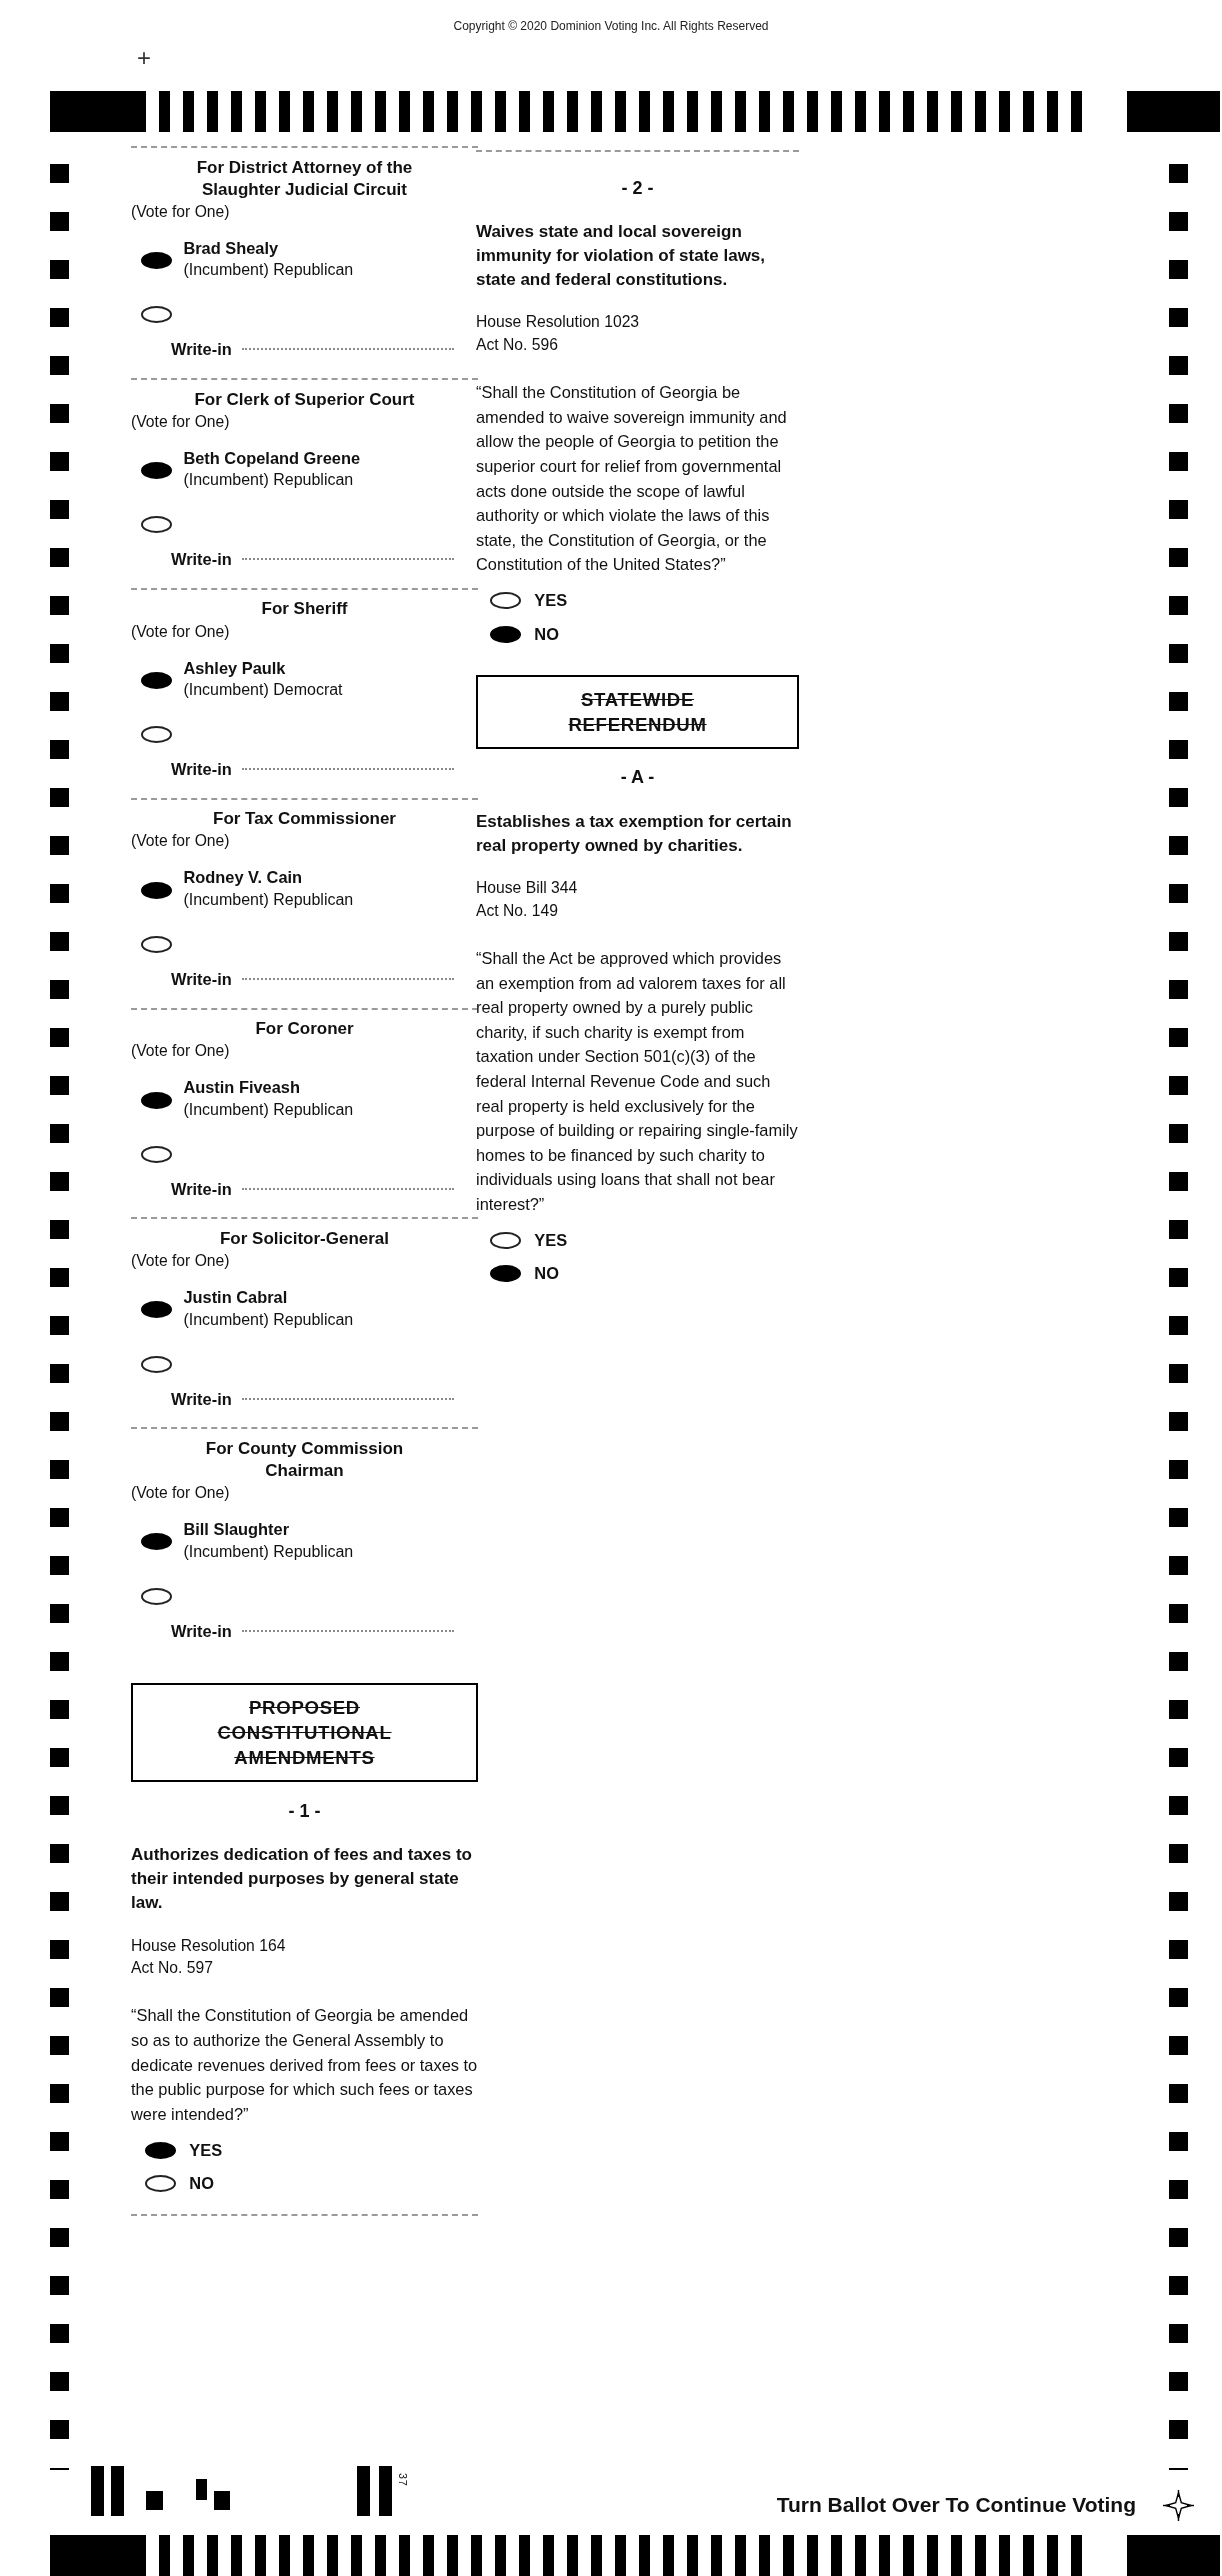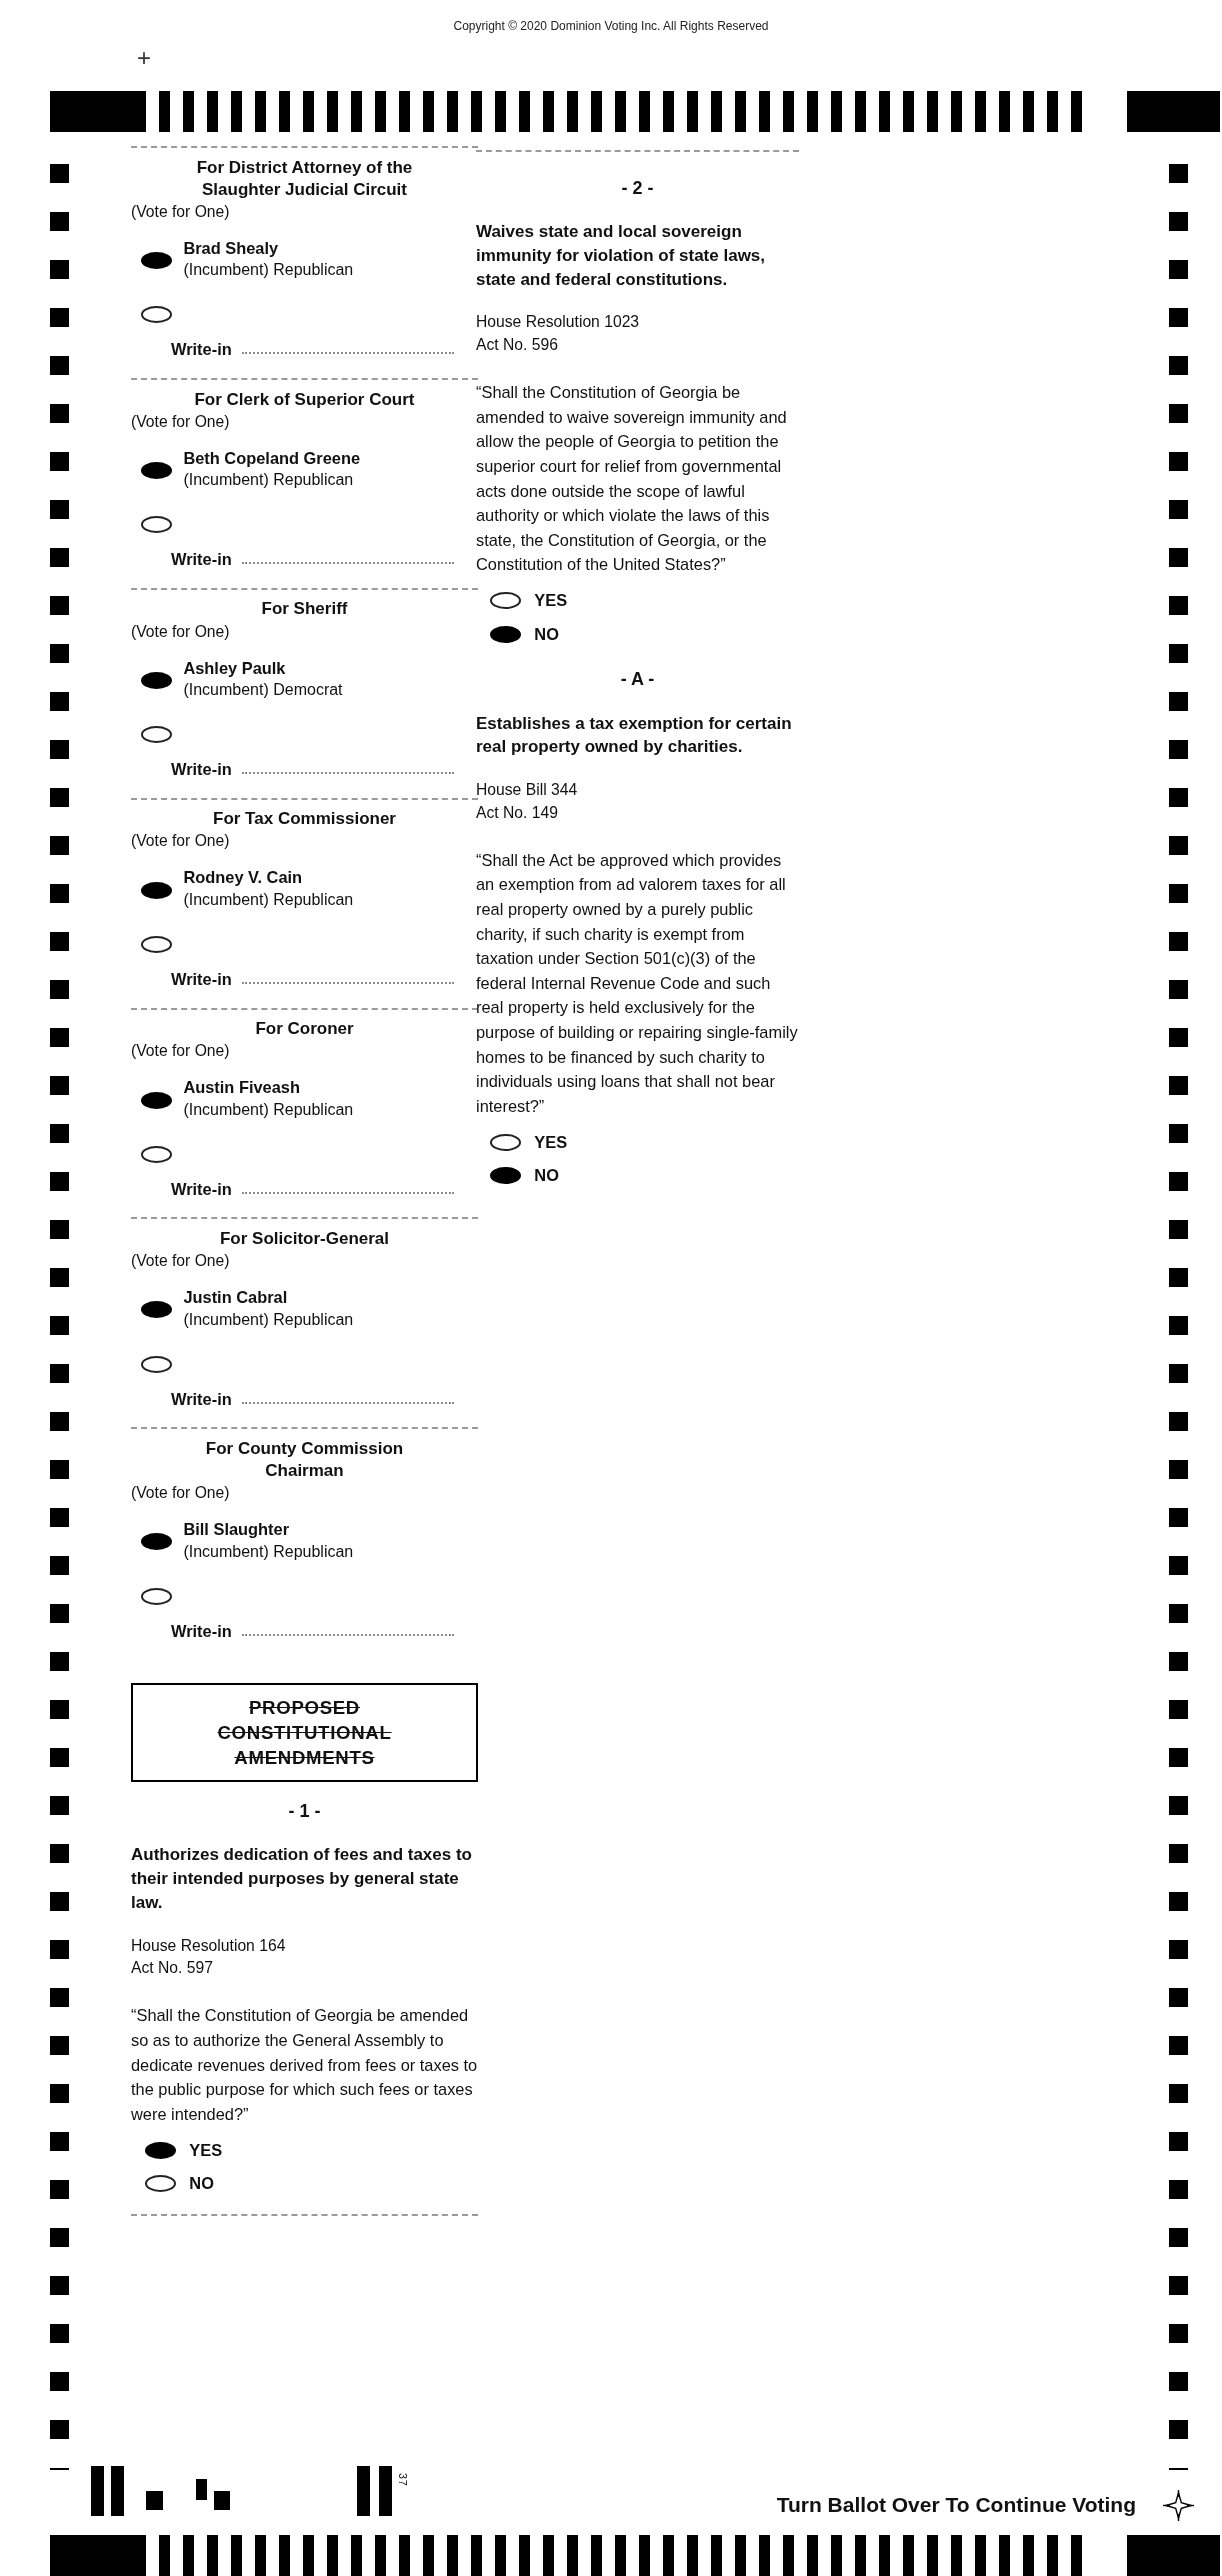--- a/index.html
+++ b/index.html
@@ -47,21 +47,21 @@
     flex: none; width: 31px; height: 17px;
     border: 2.1px solid #222; border-radius: 50%;
     background: #fff; margin-top: 2.9px; cursor: pointer;
   }
   .oval.filled { background: #000; border-color: #000; }
   .cand-text { margin-left: 11.4px; }
   .cand-name { display: block; font-weight: bold; font-size: 16.4px; line-height: 1.25; }
   .cand-party { display: block; font-size: 16px; line-height: 1.25; margin-top: 2.1px; }
 
   .writein-oval-row { margin-top: 23px; }
-  .writein-row { display: flex; align-items: flex-end; margin-top: 17px; padding-left: 40px; }
+  .writein-row { display: flex; margin-top: 17px; padding-left: 40px; }
   .writein-label { font-weight: bold; font-size: 16.4px; }
   .writein-line { flex: 1; border-bottom: 2.1px dotted #8a8a8a; margin: 0 24px 5px 10px; height: 10px; }
 
   
   .section-box {
     border: 2.1px solid #000;
     margin-top: 24px;
     padding: 10px 5.7px;
     text-align: center;
   }
@@ -285,20 +285,23 @@
     <div class="choice-row">
       <span class="oval"></span>
       <span class="choice-label">YES</span>
     </div>
     <div class="choice-row">
       <span class="oval filled"></span>
       <span class="choice-label">NO</span>
     </div>
   </section>
 
+  <div class="section-box">
+    <span class="box-text">STATEWIDE REFERENDUM</span>
+  </div>
 
   <section class="measure">
     <div class="measure-label">- A -</div>
     <div class="measure-summary">Establishes a tax exemption for certain real property owned by charities.</div>
     <div class="measure-ref">
       <div>House Bill 344</div>
       <div>Act No. 149</div>
     </div>
     <div class="measure-question">“Shall the Act be approved which provides an exemption from ad valorem taxes for all real property owned by a purely public charity, if such charity is exempt from taxation under Section 501(c)(3) of the federal Internal Revenue Code and such real property is held exclusively for the purpose of building or repairing single-family homes to be financed by such charity to individuals using loans that shall not bear interest?”</div>
     <div class="choice-row">

